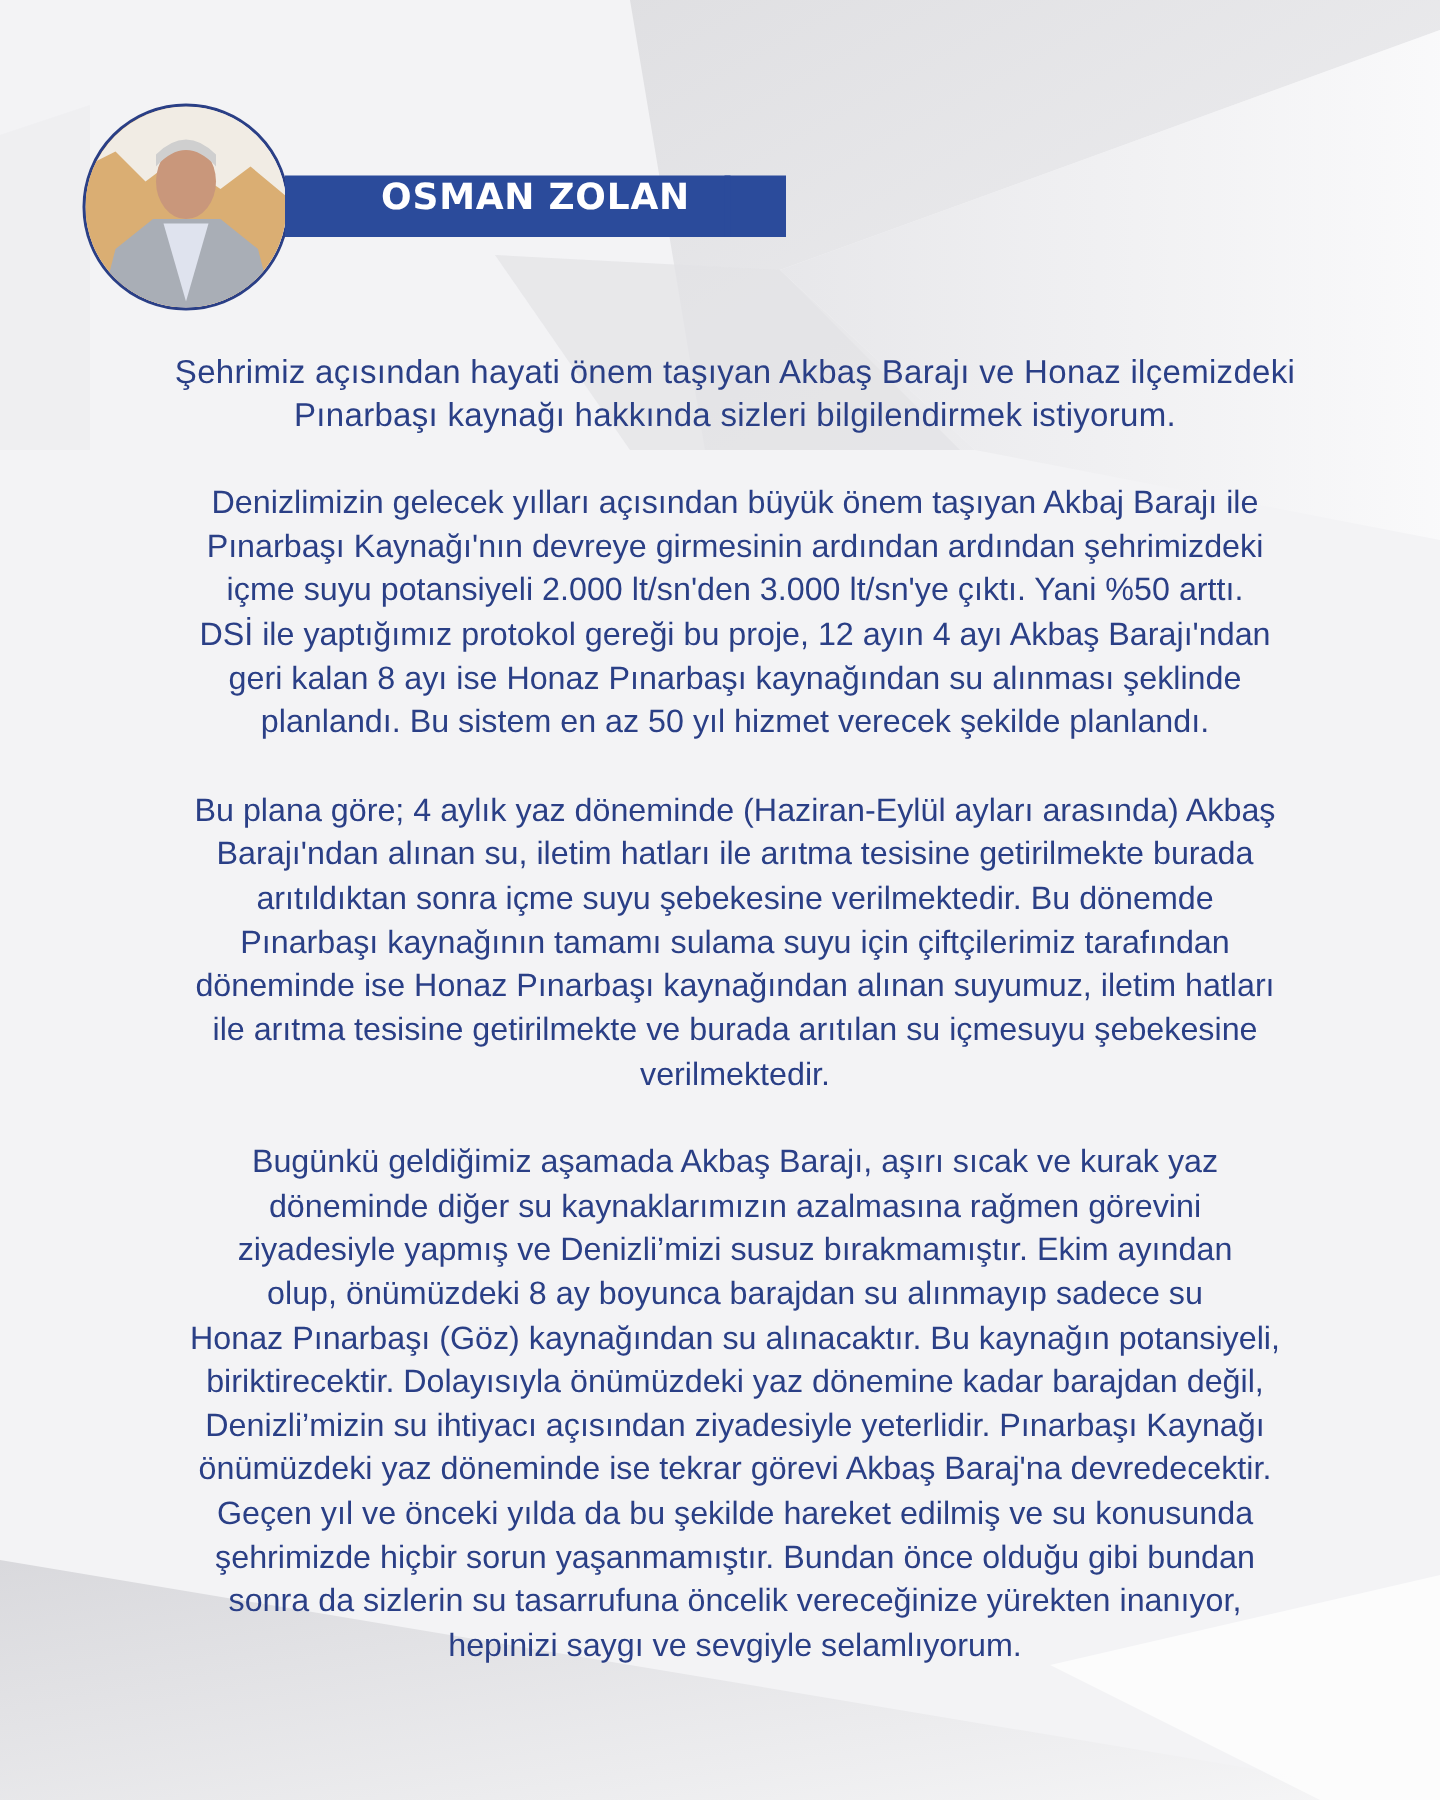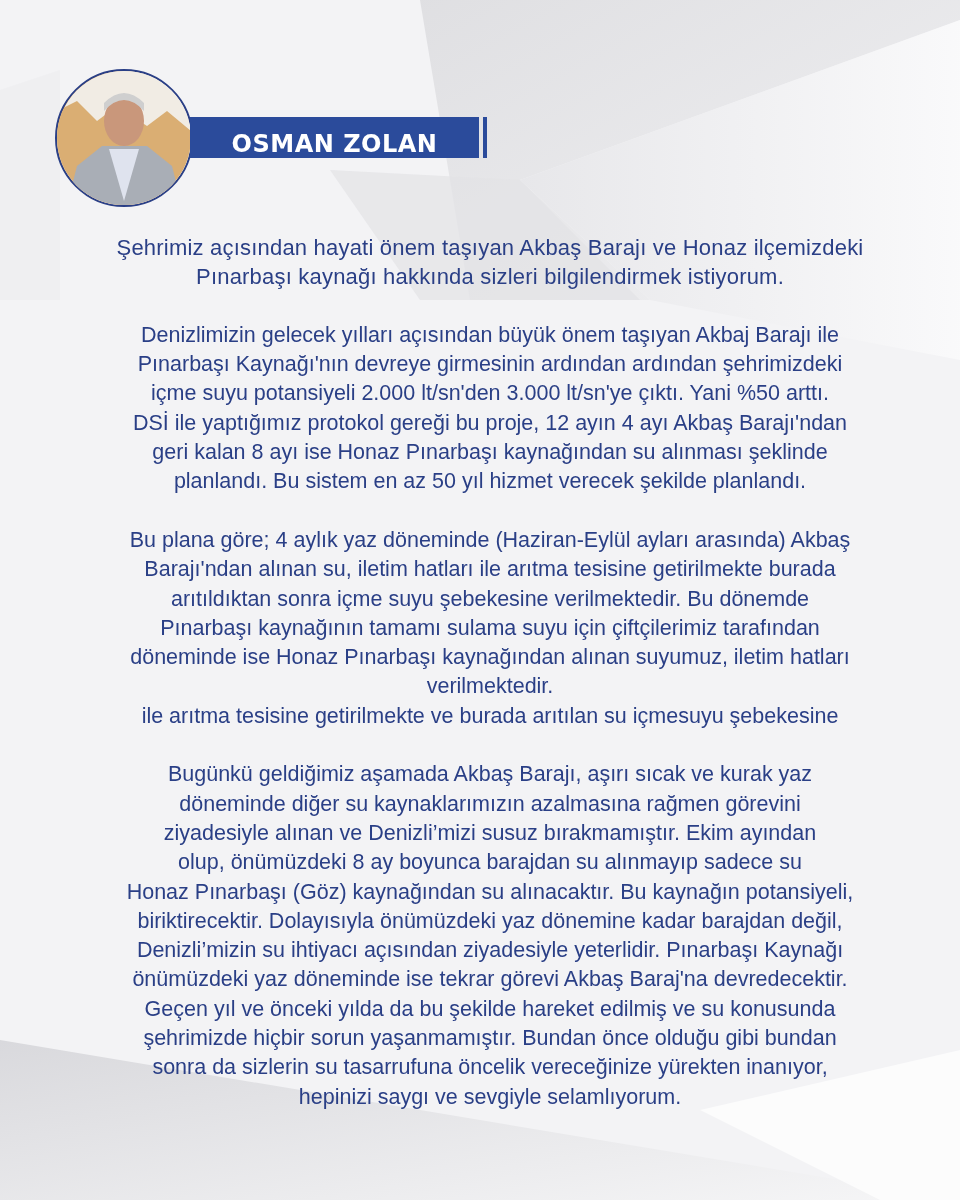--- a/index.html
+++ b/index.html
@@ -10,22 +10,22 @@
   }
   .bg { position: absolute; inset: 0; z-index: 0; }
   .header { position: absolute; left: 0; top: 0; width: 960px; height: 220px; z-index: 2; }
   .avatar {
     position: absolute; left: 55px; top: 69px; width: 134px; height: 134px;
     border-radius: 50%; border: 2px solid #2a3f86; overflow: hidden;
     background: radial-gradient(circle at 30% 40%, #e0a050 0%, #c98a3c 30%, #f3efe8 60%);
   }
   .avatar svg { width: 100%; height: 100%; display: block; }
   .name-bar {
-    position: absolute; left: 190px; top: 117px; width: 289px; height: 41px;
-    background: #2b4b9b; color: #fff; display: flex; align-items: flex-end; justify-content: center;
+    position: absolute; left: 190px; top: 117px; width: 334px; height: 41px;
+    background: #2b4b9b; color: #fff; display: flex; align-items: flex-start; justify-content: center;
     font-family: "DejaVu Sans", sans-serif; font-weight: bold; font-size: 24px; letter-spacing: 0.5px;
   }
   .name-tick {
     position: absolute; left: 483px; top: 117px; width: 4px; height: 41px; background: #2b4b9b;
   }
   .content {
     position: absolute; left: 65px; top: 233px; width: 850px; z-index: 2;
     color: #2a3f86; font-size: 21.5px; line-height: 29.3px;
   }
   .content p { margin: 0 0 29.3px 0; white-space: nowrap; text-align: center; }
@@ -88,27 +88,27 @@
     <span class="line">DSİ ile yaptığımız protokol gereği bu proje, 12 ayın 4 ayı Akbaş Barajı'ndan</span>
     <span class="line">geri kalan 8 ayı ise Honaz Pınarbaşı kaynağından su alınması şeklinde</span>
     <span class="line">planlandı. Bu sistem en az 50 yıl hizmet verecek şekilde planlandı.</span>
   </p>
   <p>
     <span class="line">Bu plana göre; 4 aylık yaz döneminde (Haziran-Eylül ayları arasında) Akbaş</span>
     <span class="line">Barajı'ndan alınan su, iletim hatları ile arıtma tesisine getirilmekte burada</span>
     <span class="line">arıtıldıktan sonra içme suyu şebekesine verilmektedir. Bu dönemde</span>
     <span class="line">Pınarbaşı kaynağının tamamı sulama suyu için çiftçilerimiz tarafından</span>
     <span class="line">döneminde ise Honaz Pınarbaşı kaynağından alınan suyumuz, iletim hatları</span>
+    <span class="line">ile arıtma tesisine getirilmekte ve burada arıtılan su içmesuyu şebekesine</span>
     <span class="line">verilmektedir.</span>
-    <span class="line">ile arıtma tesisine getirilmekte ve burada arıtılan su içmesuyu şebekesine</span>
   </p>
   <p>
     <span class="line">Bugünkü geldiğimiz aşamada Akbaş Barajı, aşırı sıcak ve kurak yaz</span>
     <span class="line">döneminde diğer su kaynaklarımızın azalmasına rağmen görevini</span>
-    <span class="line">ziyadesiyle alınan ve Denizli’mizi susuz bırakmamıştır. Ekim ayından</span>
+    <span class="line">ziyadesiyle yapmış ve Denizli’mizi susuz bırakmamıştır. Ekim ayından</span>
     <span class="line">olup, önümüzdeki 8 ay boyunca barajdan su alınmayıp sadece su</span>
     <span class="line">Honaz Pınarbaşı (Göz) kaynağından su alınacaktır. Bu kaynağın potansiyeli,</span>
     <span class="line">biriktirecektir. Dolayısıyla önümüzdeki yaz dönemine kadar barajdan değil,</span>
     <span class="line">Denizli’mizin su ihtiyacı açısından ziyadesiyle yeterlidir. Pınarbaşı Kaynağı</span>
     <span class="line">önümüzdeki yaz döneminde ise tekrar görevi Akbaş Baraj'na devredecektir.</span>
     <span class="line">Geçen yıl ve önceki yılda da bu şekilde hareket edilmiş ve su konusunda</span>
     <span class="line">şehrimizde hiçbir sorun yaşanmamıştır. Bundan önce olduğu gibi bundan</span>
     <span class="line">sonra da sizlerin su tasarrufuna öncelik vereceğinize yürekten inanıyor,</span>
     <span class="line">hepinizi saygı ve sevgiyle selamlıyorum.</span>
   </p>

